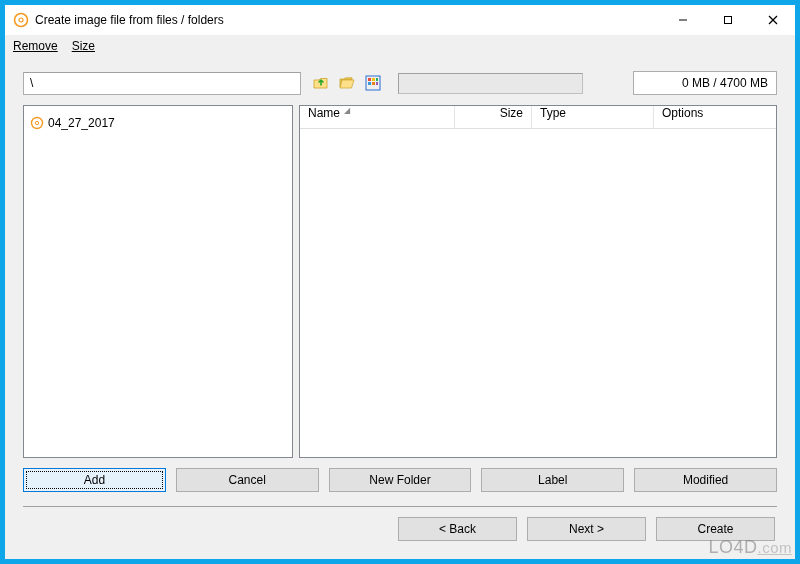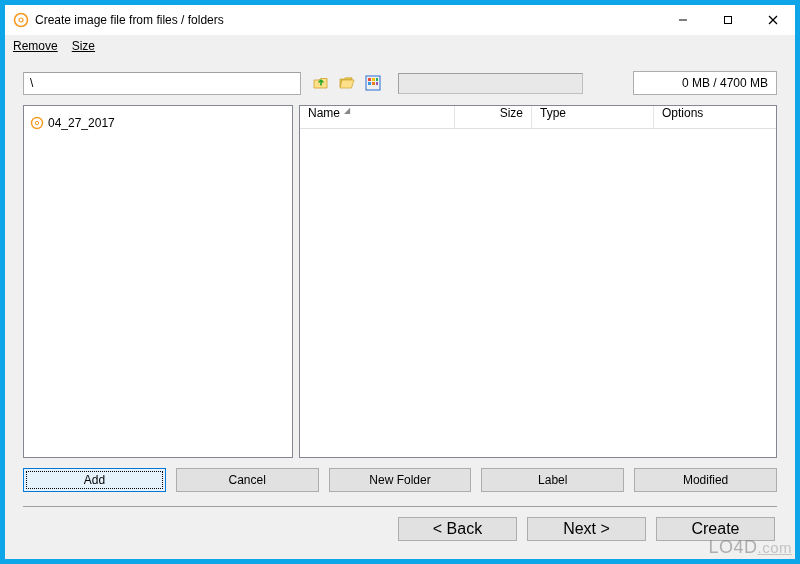--- a/index.html
+++ b/index.html
@@ -200,21 +200,21 @@
   display: flex;
   justify-content: flex-end;
   gap: 10px;
   padding: 0 2px 6px 0;
 }
 .wiz-btn {
   width: 119px;
   height: 24px;
   background: #e1e1e1;
   border: 1px solid #adadad;
-  font-size: 16px;
+  font-size: 12px;
   font-family: inherit;
   cursor: pointer;
 }
 
 .watermark {
   position: absolute;
   right: 8px;
   bottom: 6px;
   font-size: 18px;
   font-weight: 300;

